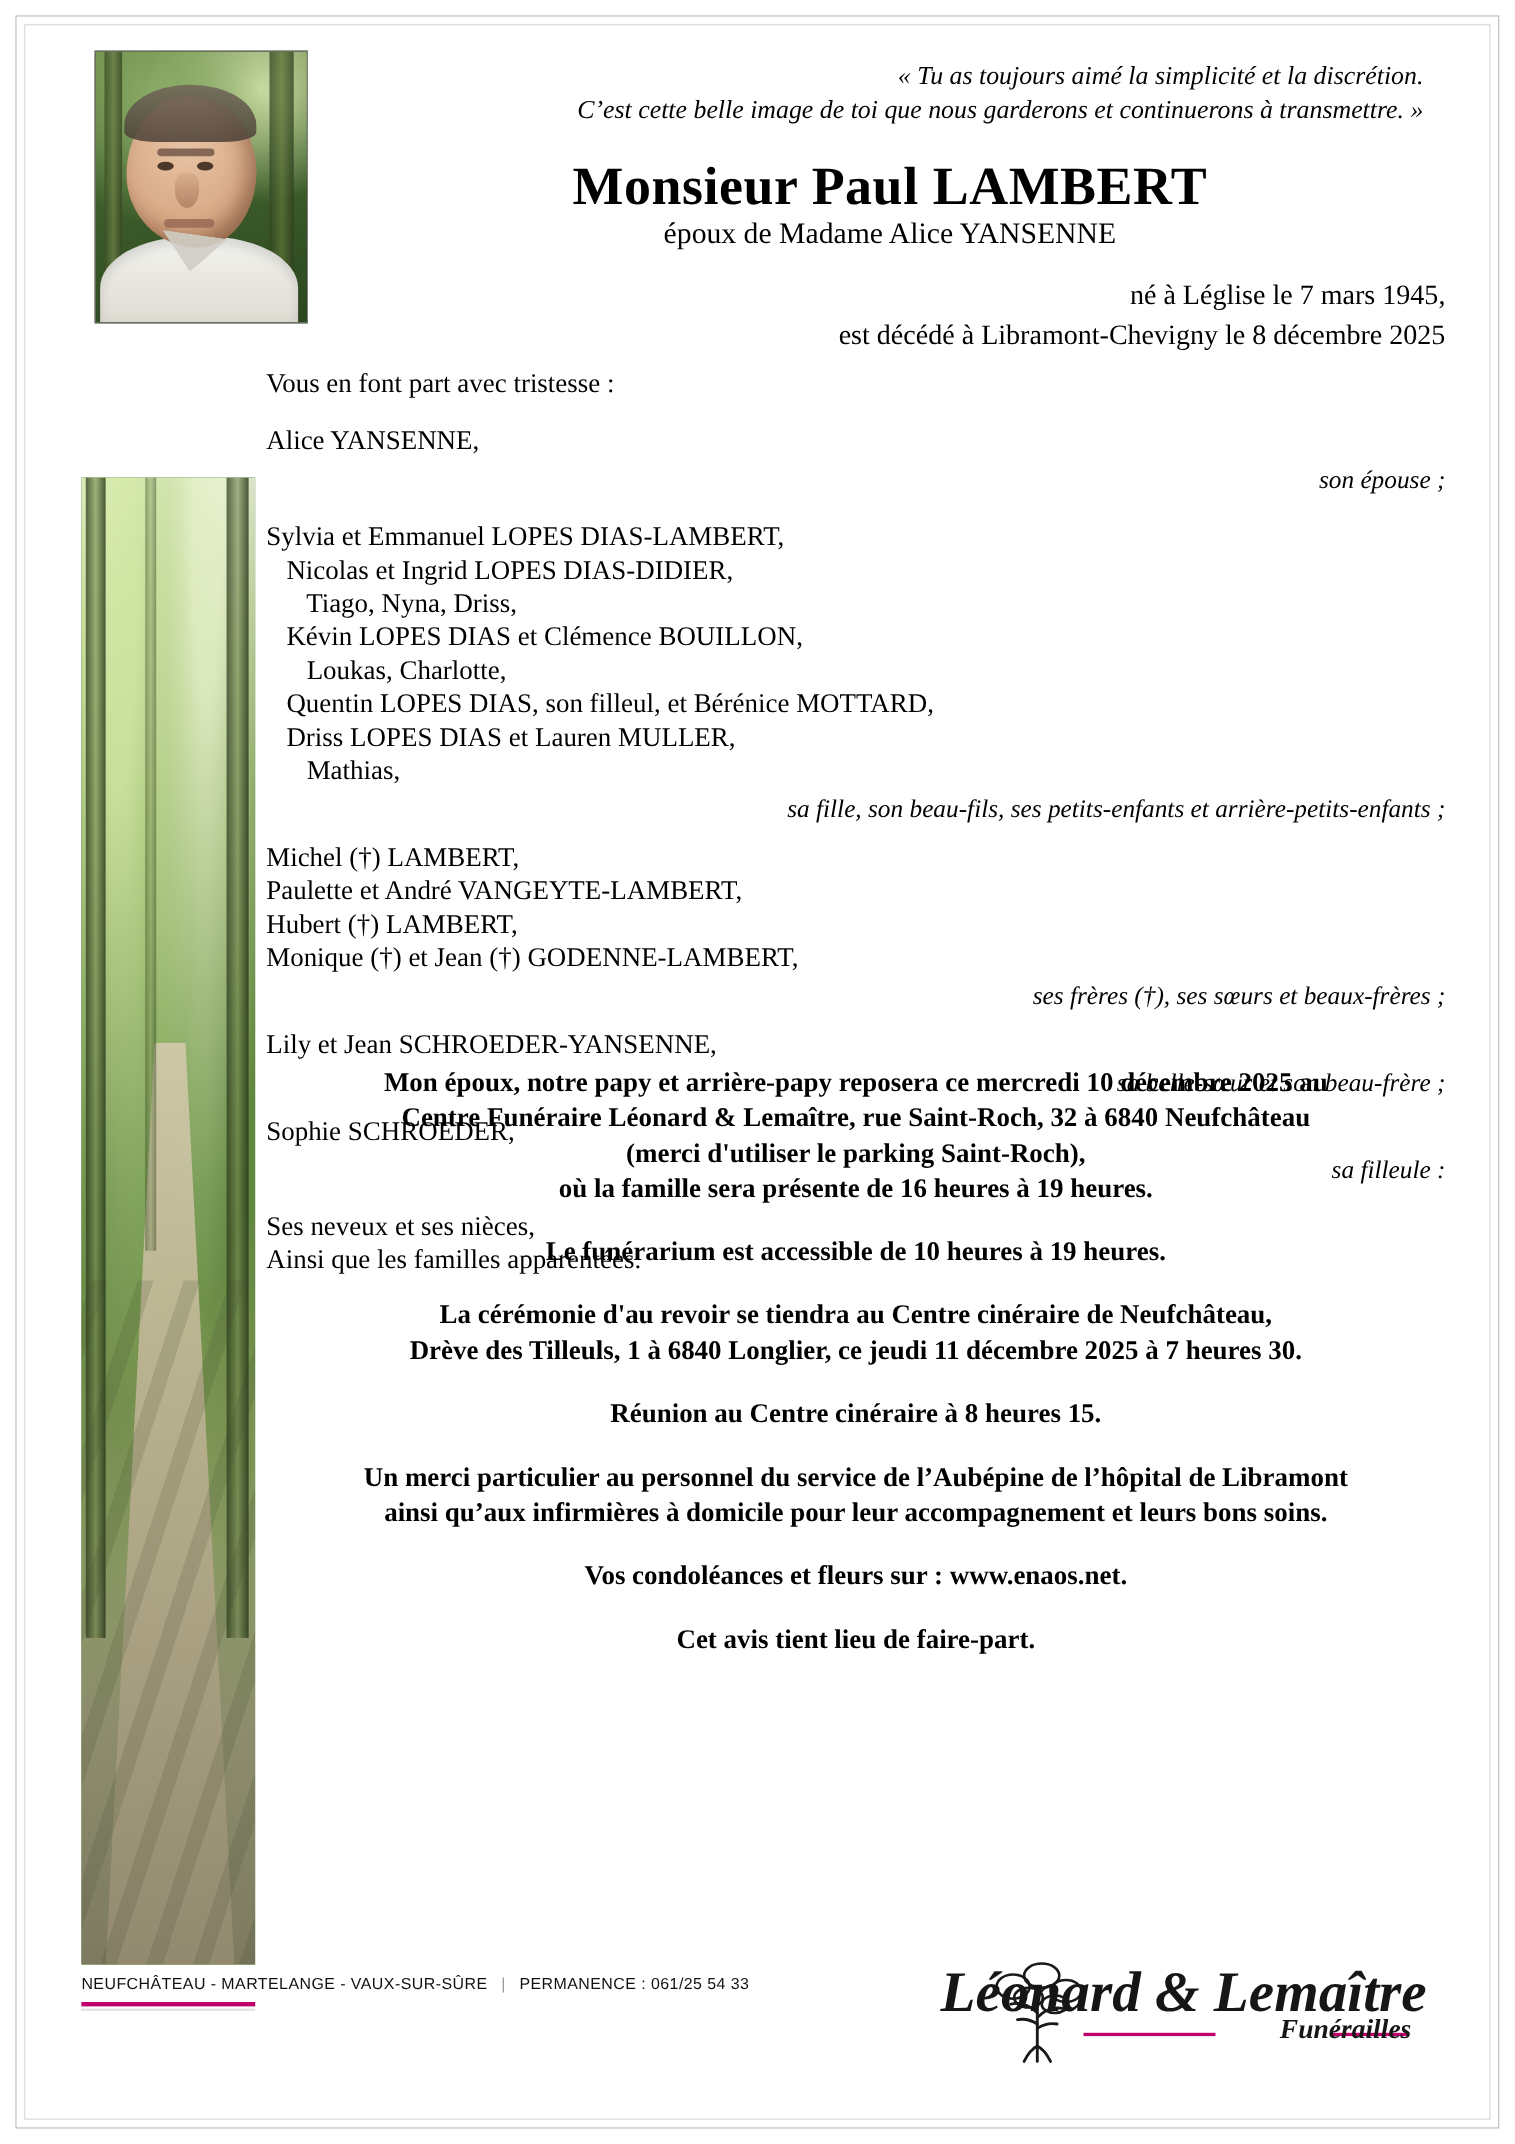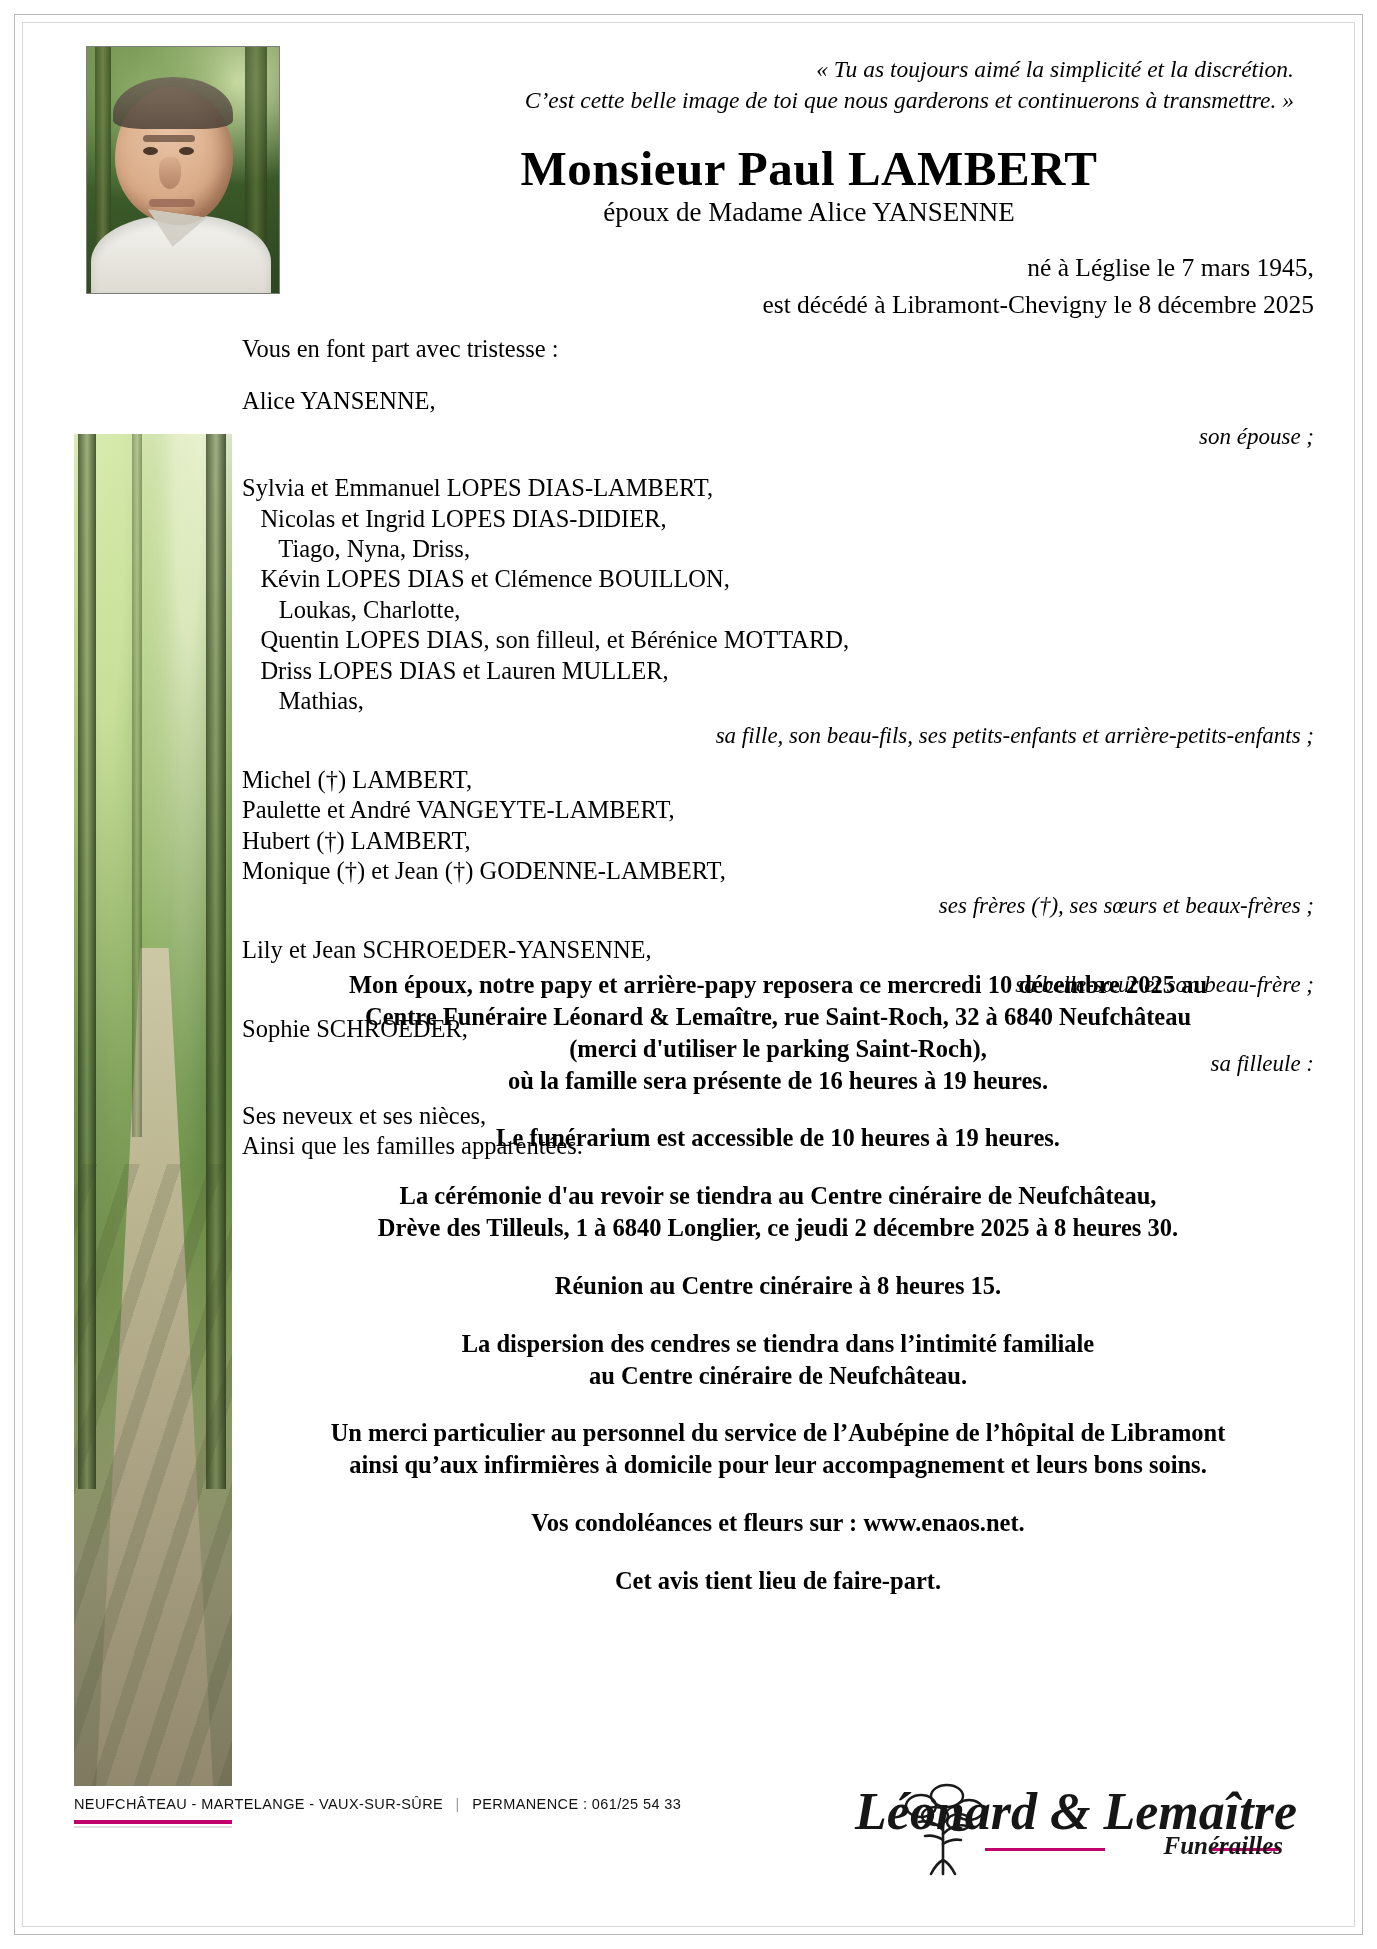--- a/index.html
+++ b/index.html
@@ -427,27 +427,23 @@
     <div class="ceremony">
       <p>
         <span>Mon époux, notre papy et arrière-papy reposera ce mercredi 10 décembre 2025 au</span><br>
         <span>Centre Funéraire Léonard &amp; Lemaître, rue Saint-Roch, 32 à 6840 Neufchâteau</span><br>
         <span>(merci d'utiliser le parking Saint-Roch),</span><br>
         <span>où la famille sera présente de 16 heures à 19 heures.</span>
       </p>
       <p>Le funérarium est accessible de 10 heures à 19 heures.</p>
       <p>
         <span>La cérémonie d'au revoir se tiendra au Centre cinéraire de Neufchâteau,</span><br>
-        <span>Drève des Tilleuls, 1 à 6840 Longlier, ce jeudi 2 décembre 2025 à 8 heures 30.</span>
+        <span>Drève des Tilleuls, 1 à 6840 Longlier, ce jeudi 11 décembre 2025 à 7 heures 30.</span>
       </p>
       <p>Réunion au Centre cinéraire à 8 heures 15.</p>
-      <p>
-        <span>La dispersion des cendres se tiendra dans l’intimité familiale</span><br>
-        <span>au Centre cinéraire de Neufchâteau.</span>
-      </p>
       <p>
         <span>Un merci particulier au personnel du service de l’Aubépine de l’hôpital de Libramont</span><br>
         <span>ainsi qu’aux infirmières à domicile pour leur accompagnement et leurs bons soins.</span>
       </p>
       <p>Vos condoléances et fleurs sur : www.enaos.net.</p>
       <p>Cet avis tient lieu de faire-part.</p>
     </div>
 
     <div class="footer-left">
       <span>NEUFCHÂTEAU - MARTELANGE - VAUX-SUR-SÛRE</span>

